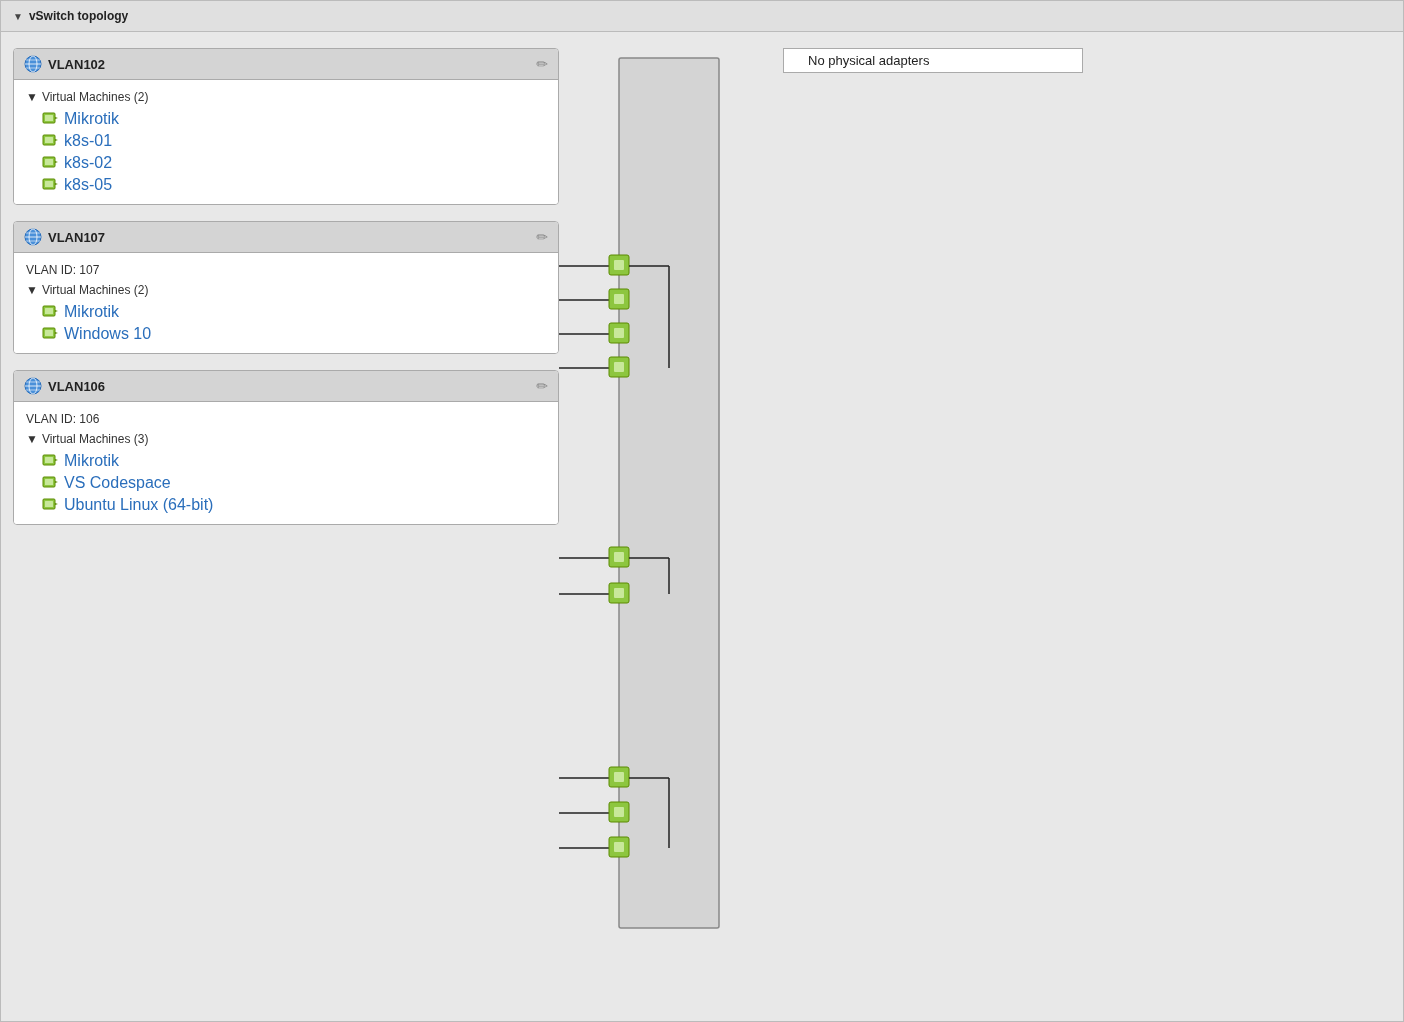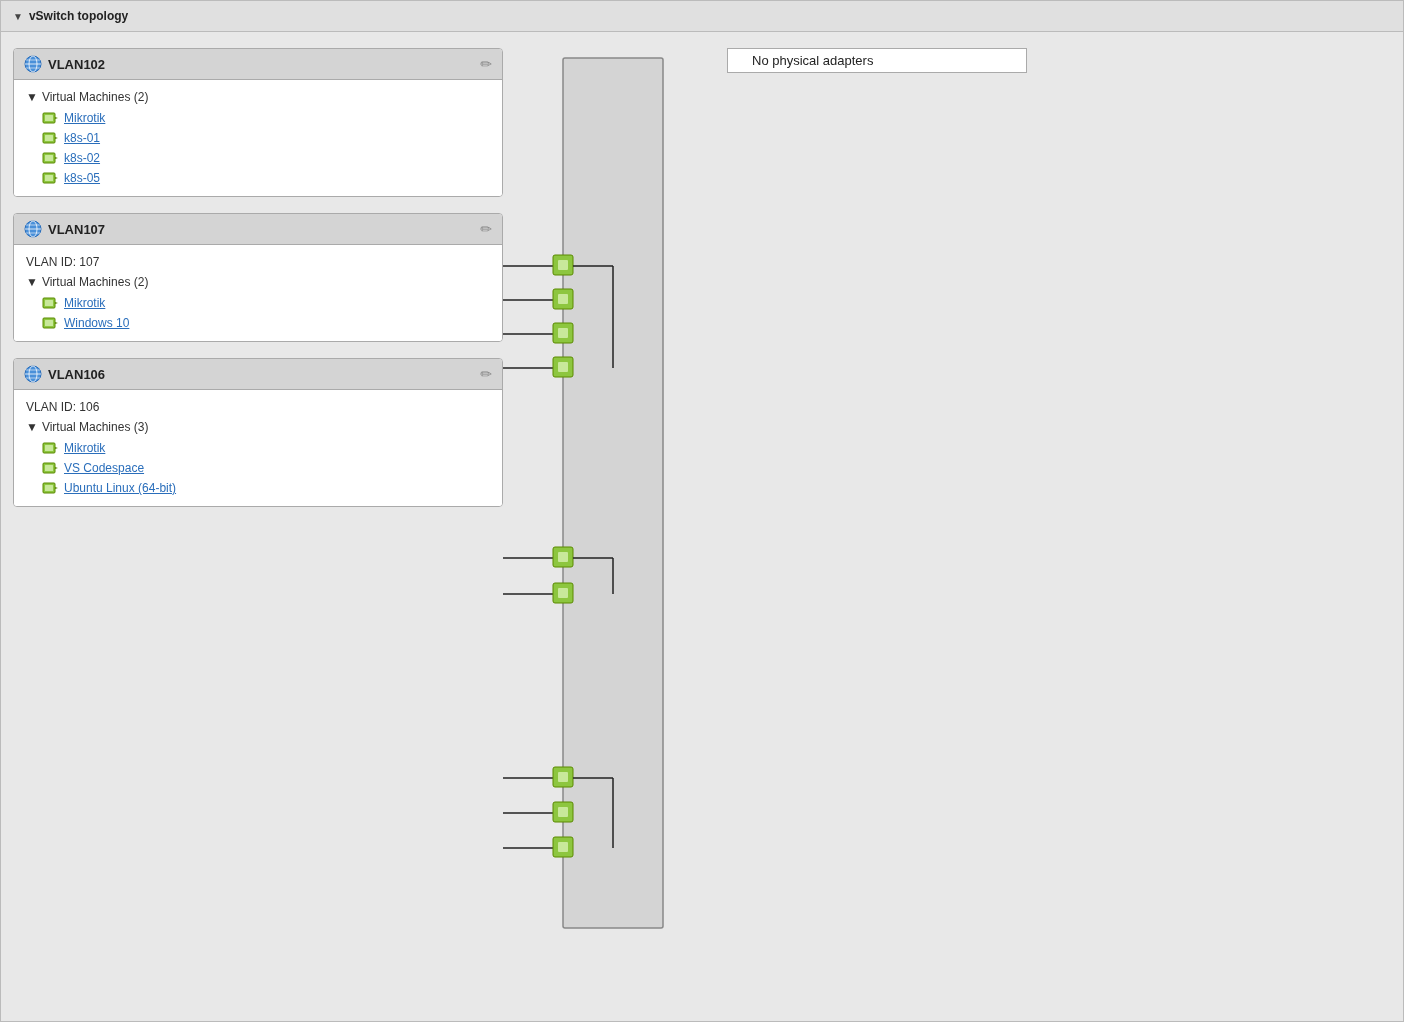--- a/index.html
+++ b/index.html
@@ -44,21 +44,21 @@
       padding: 16px 12px;
       gap: 0;
       align-items: flex-start;
     }
 
     
     .vlan-column {
       display: flex;
       flex-direction: column;
       gap: 16px;
-      width: 490px;
+      width: 546px;
       flex-shrink: 0;
     }
 
     
     .vlan-card {
       border: 1px solid #aaa;
       border-radius: 4px;
       overflow: hidden;
       background: #fff;
     }
@@ -113,26 +113,24 @@
     .vm-list {
       list-style: none;
       padding-left: 16px;
       display: flex;
       flex-direction: column;
       gap: 4px;
     }
 
     .vm-item {
       display: flex;
-      align-items: center;
       gap: 6px;
-      font-size: 12px;
+      font-size: 16px;
       color: #2a6ebb;
       cursor: pointer;
-      text-decoration: underline;
     }
 
     
     .vm-icon {
       width: 16px;
       height: 16px;
       flex-shrink: 0;
     }
 
     

